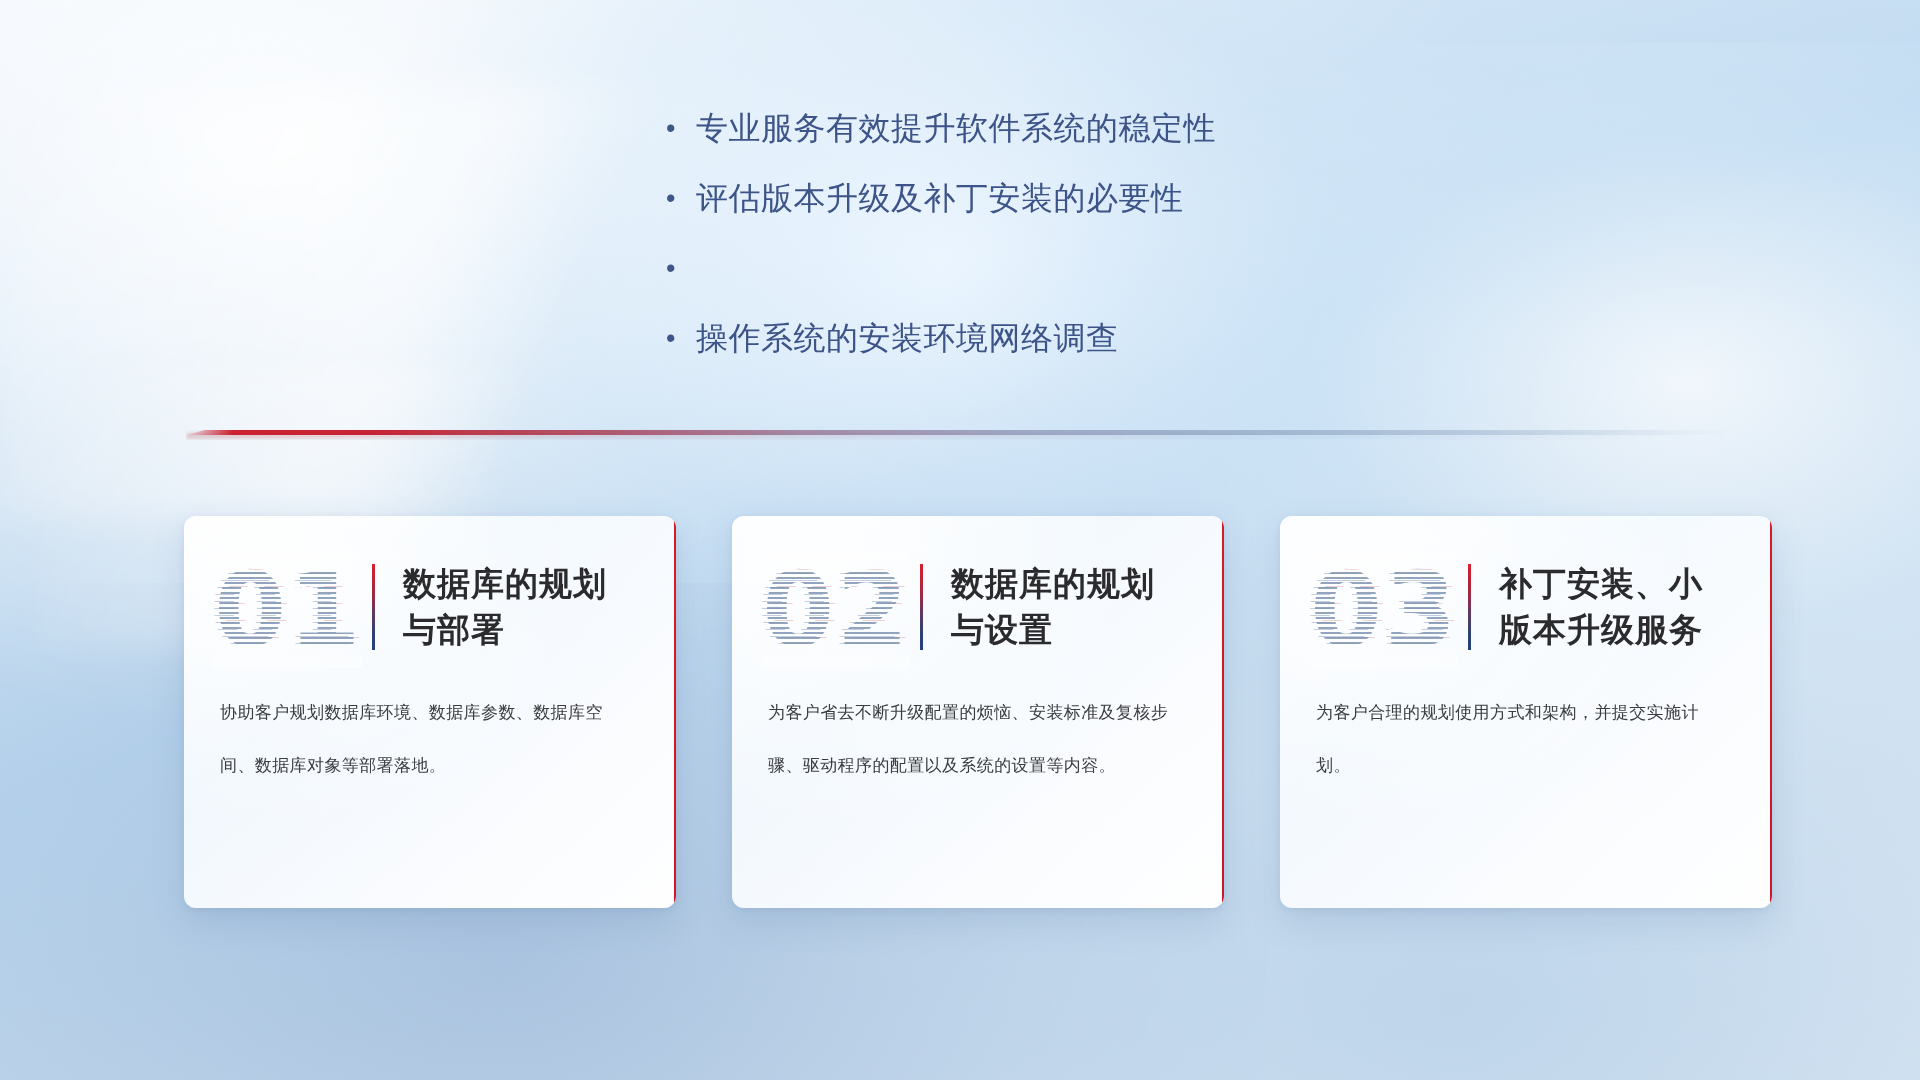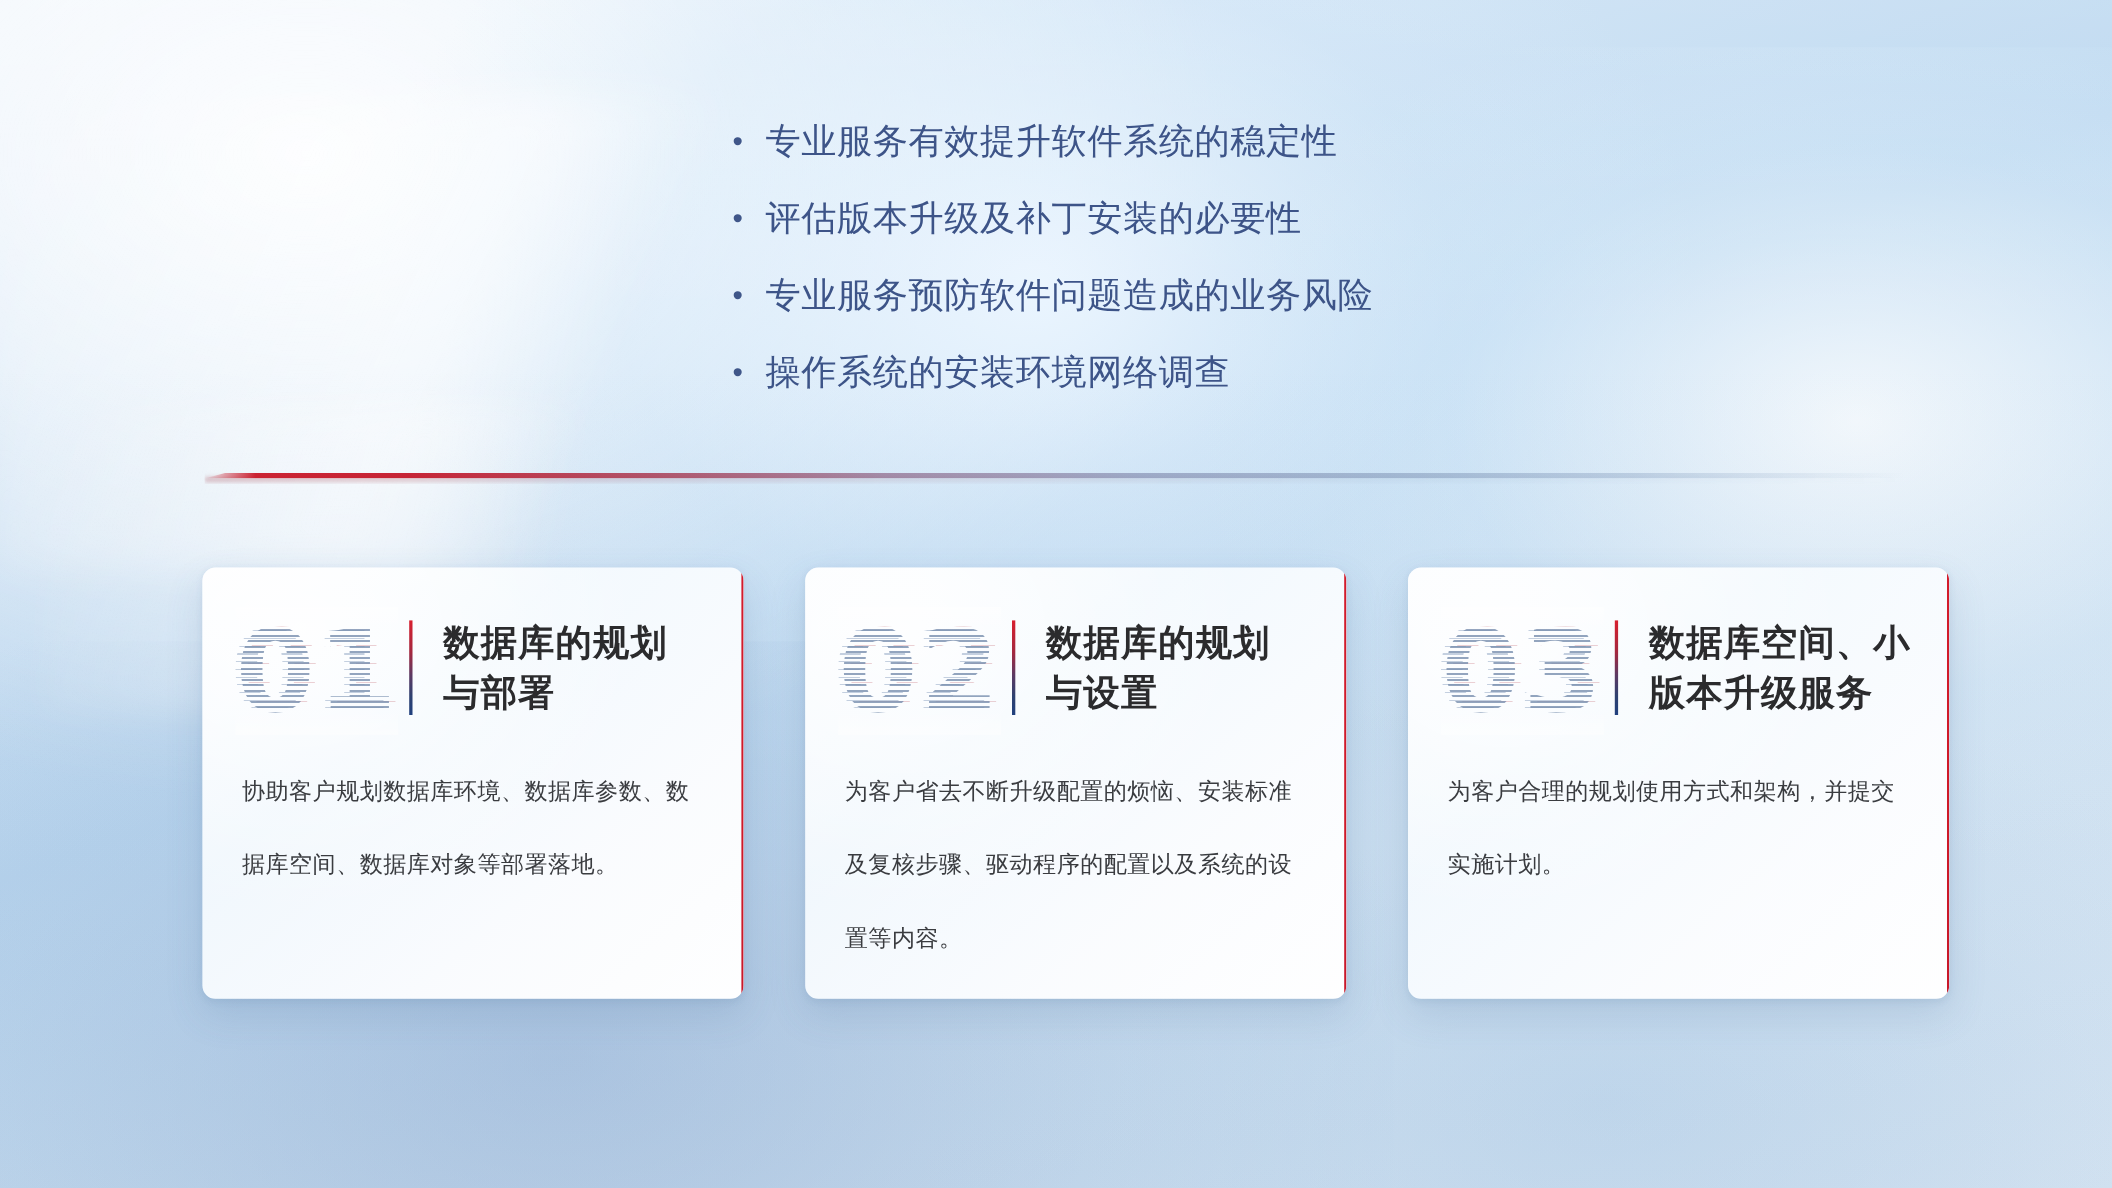--- a/index.html
+++ b/index.html
@@ -203,22 +203,22 @@
     line-height:46px;
     font-weight:600;
     letter-spacing:1px;
     white-space:pre-line;
   }
 
   .card-body{
     position:relative;
     padding:10px 40px 0 36px;
     color:#3a3c40;
-    font-size:21px;
-    line-height:67px;
+    font-size:17px;
+    line-height:53px;
     letter-spacing:.4px;
     font-weight:400;
   }
 </style>
 </head>
 <body>
 
 <div id="stage">
 
   <div class="bg-base"></div>
@@ -235,21 +235,20 @@
     <div class="bullet-row">
       <span class="bullet-dot">•</span>
       <span class="bullet-text">专业服务有效提升软件系统的稳定性</span>
     </div>
     <div class="bullet-row">
       <span class="bullet-dot">•</span>
       <span class="bullet-text">评估版本升级及补丁安装的必要性</span>
     </div>
     <div class="bullet-row">
       <span class="bullet-dot">•</span>
-      <span class="bullet-text">专业服务预防软件问题造成的业务风险</span>
     </div>
     <div class="bullet-row">
       <span class="bullet-dot">•</span>
       <span class="bullet-text">操作系统的安装环境网络调查</span>
     </div>
   </div>
 
   <div class="divider">
     <div class="sh"></div>
     <div class="ln"></div>
@@ -292,20 +291,20 @@
     <div class="card">
       <div class="card-sheen"></div>
       <div class="card-head">
         <div class="ghost-num">
           <div class="glyph shift1">03</div>
           <div class="glyph shift2">03</div>
           <div class="glyph base">03</div>
           <div class="fade"></div>
         </div>
         <div class="title-rule"></div>
-        <div class="card-title">数据库空间、小
+        <div class="card-title">补丁安装、小
 版本升级服务</div>
       </div>
       <div class="card-body">为客户合理的规划使用方式和架构，并提交实施计划。</div>
     </div>
 
   </div>
 </div>
 
 </body></html>

